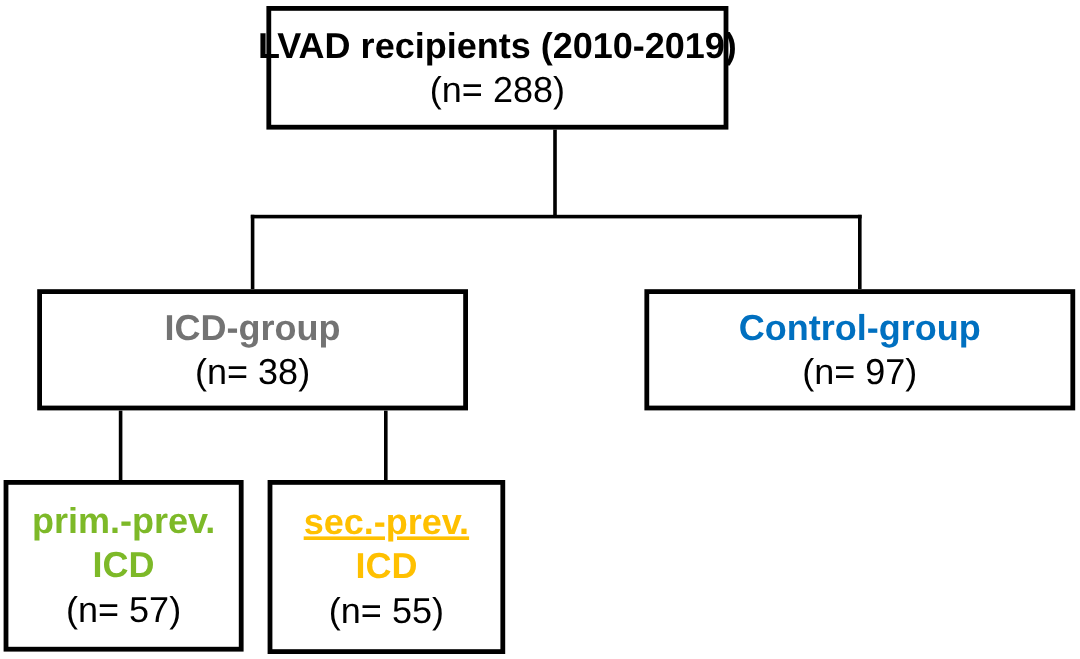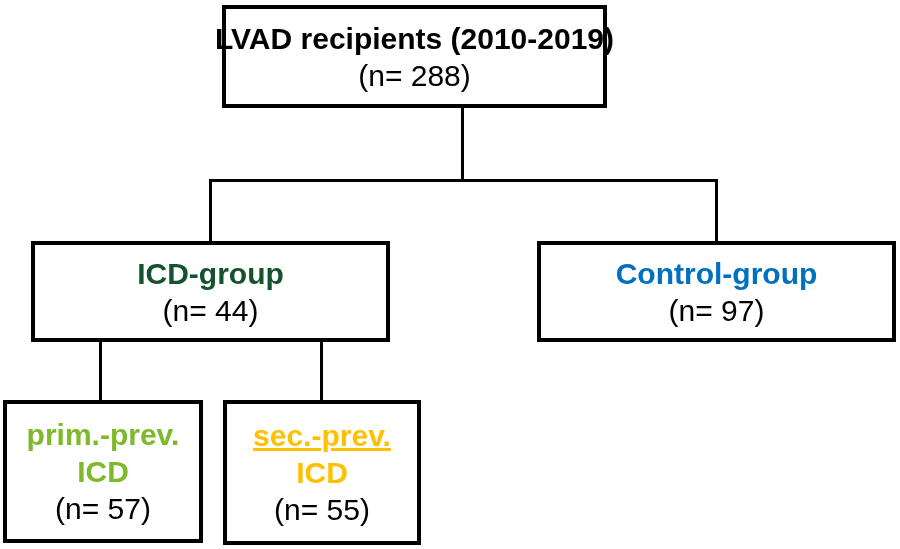--- a/index.html
+++ b/index.html
@@ -73,22 +73,22 @@
   <div class="connector" id="conn-drop-control"></div>
   <div class="connector" id="conn-drop-prim"></div>
   <div class="connector" id="conn-drop-sec"></div>
 
   <div class="node" id="node-root">
     <span class="label" style="color: rgb(0, 0, 0);">LVAD recipients (2010-2019)</span>
     <span class="count">(n= 288)</span>
   </div>
 
   <div class="node" id="node-icd">
-    <span class="label" style="color: #14532d;">ICD-group</span>
-    <span class="count">(n= 44)</span>
+    <span class="label" style="color: #737373;">ICD-group</span>
+    <span class="count">(n= 38)</span>
   </div>
 
   <div class="node" id="node-control">
     <span class="label" style="color: rgb(0, 112, 192);">Control-group</span>
     <span class="count">(n= 97)</span>
   </div>
 
   <div class="node" id="node-prim">
     <span class="label" style="color: rgb(125, 185, 40);">prim.-prev.</span>
     <span class="label" style="color: rgb(125, 185, 40);">ICD</span>

